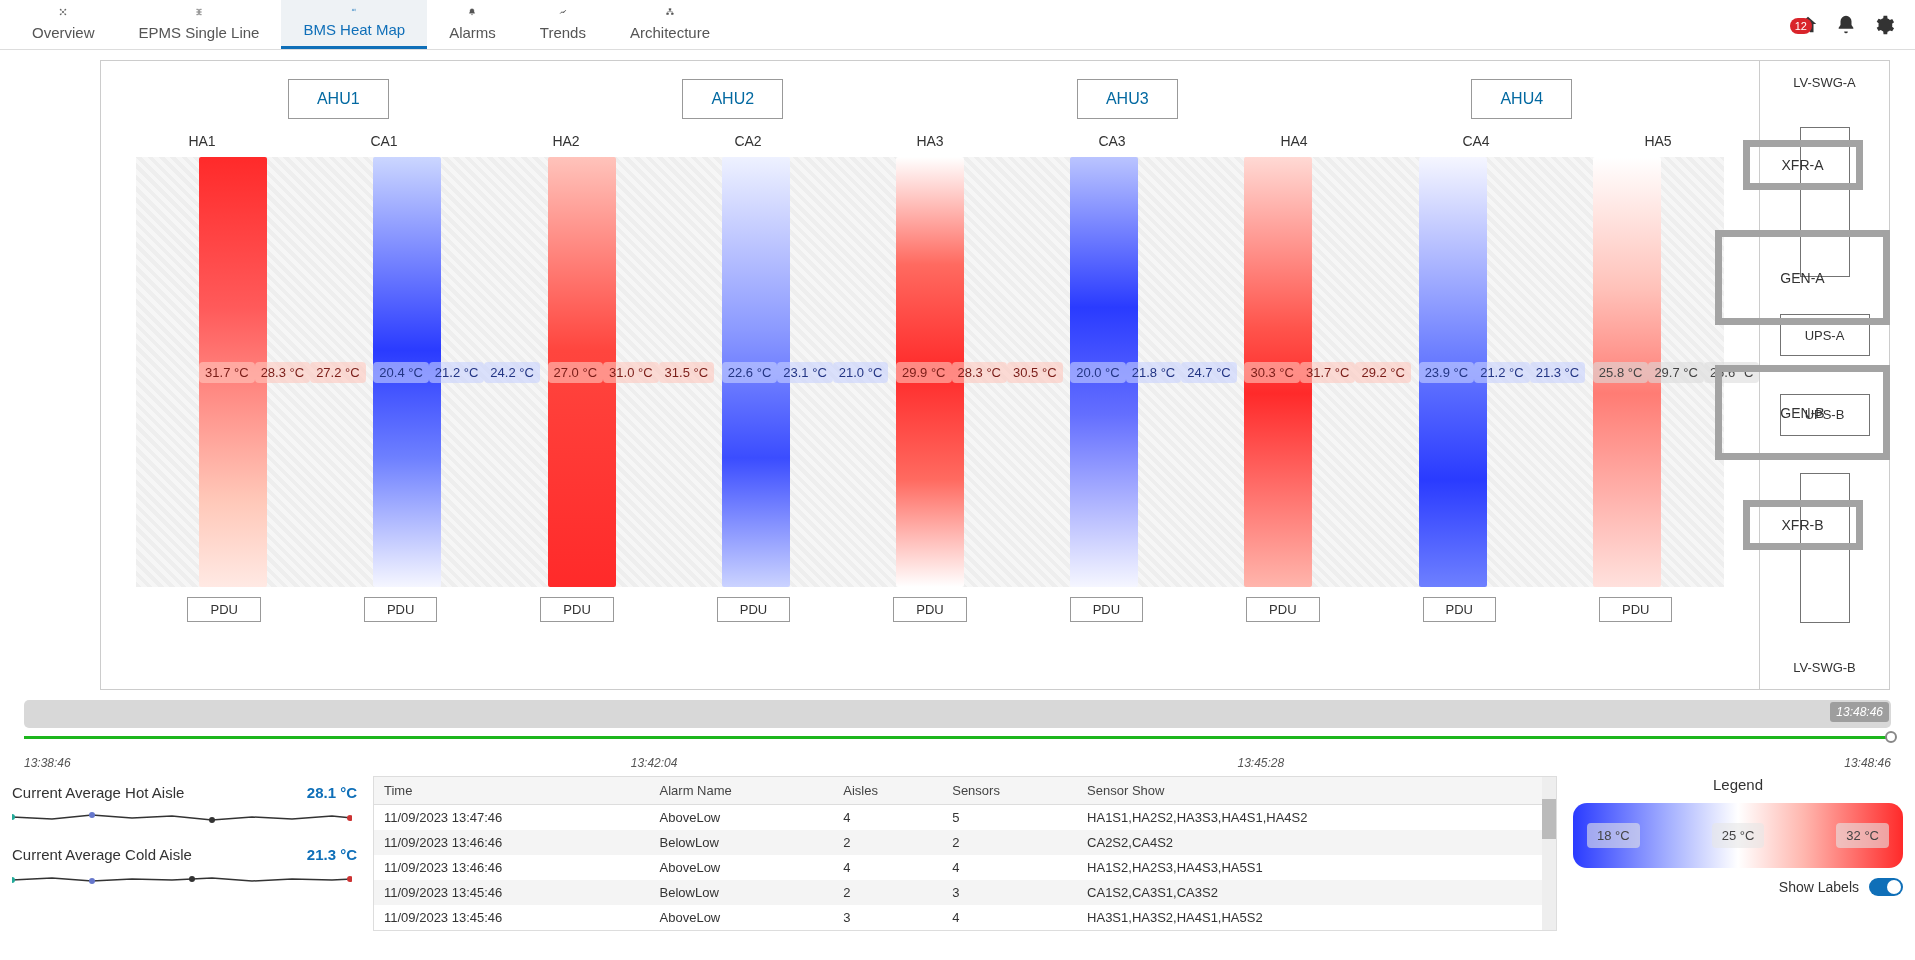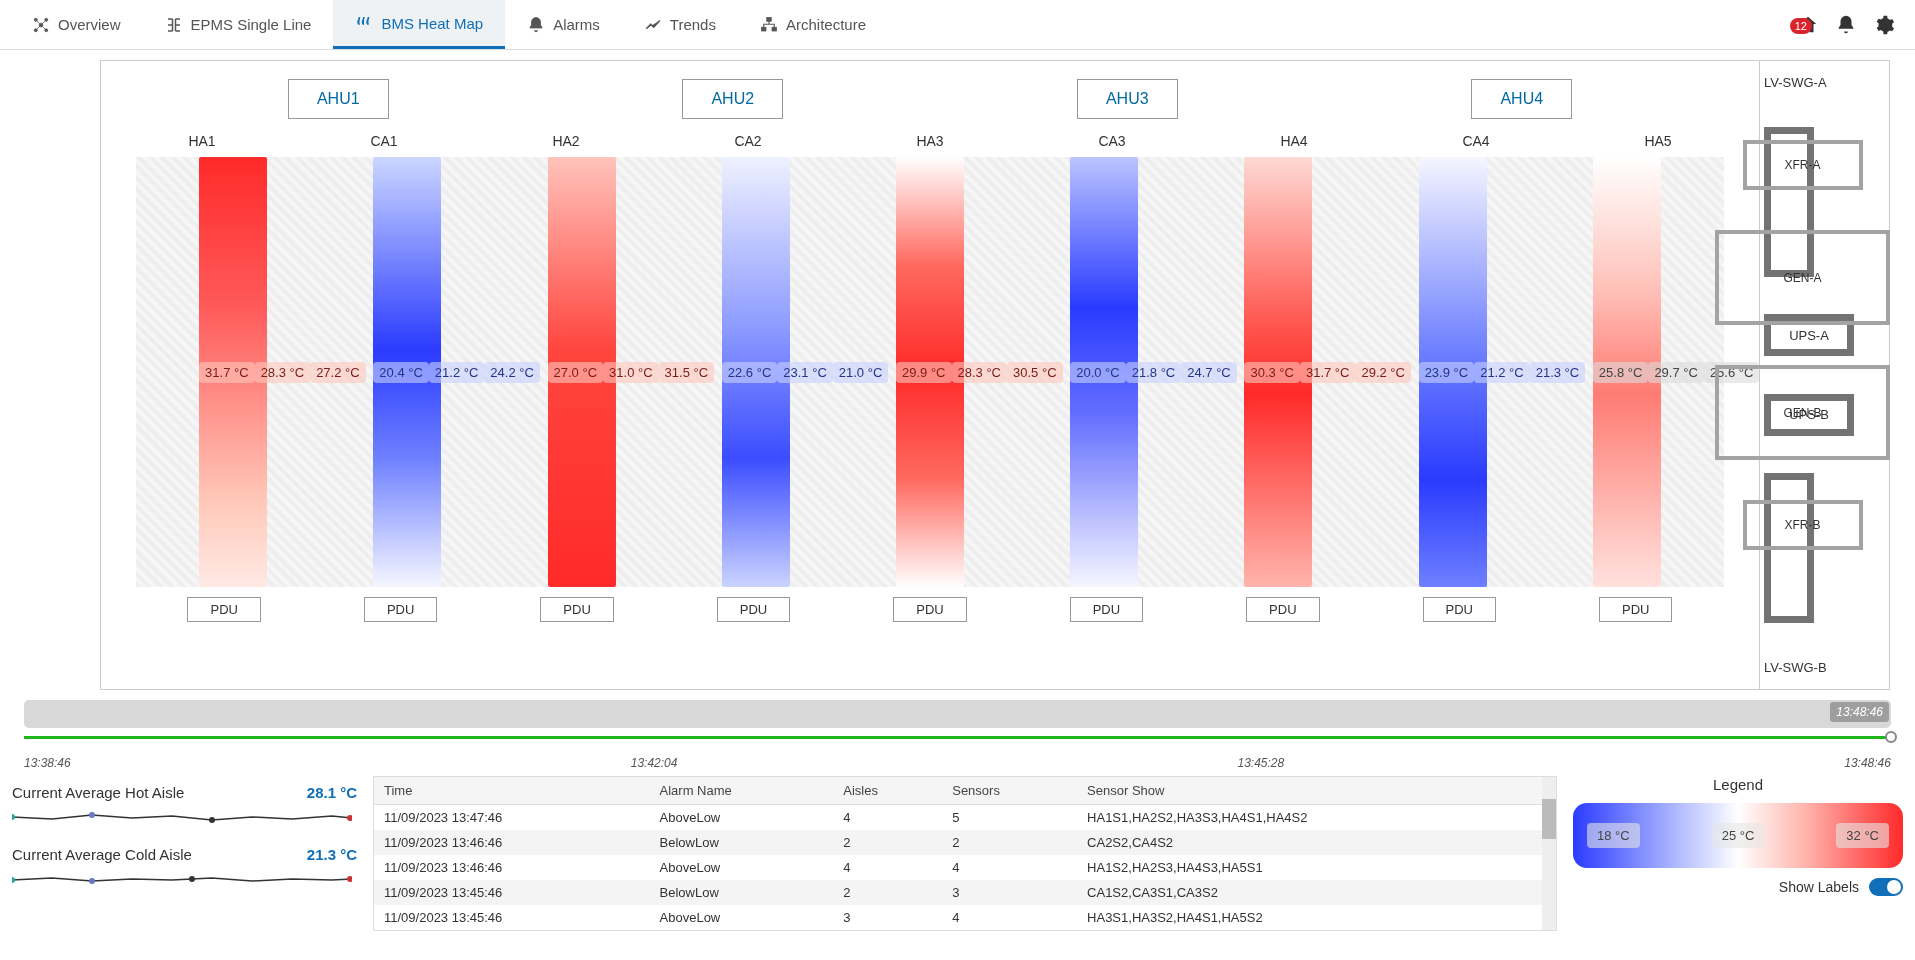--- a/index.html
+++ b/index.html
@@ -1,20 +1,20 @@
 <!DOCTYPE html>
 <html><head>
 <meta charset="utf-8">
 <style>
 * { box-sizing: border-box; margin: 0; padding: 0; }
 body { font-family: "Segoe UI", Arial, sans-serif; font-size: 13px; background: #fff; color: #333; width: 1915px; height: 960px; overflow: hidden; }
 
 
 .tabbar { display: flex; align-items: stretch; height: 50px; border-bottom: 1px solid #ddd; padding: 0 10px; }
-.tabbar .tab { display: flex; align-items: center; gap: 8px; padding: 8px 22px; color: #555; cursor: pointer; font-size: 15px; }
+.tabbar .tab { display: flex; align-items: center; gap: 8px; padding: 8px 22px; color: #555; cursor: pointer; font-size: 15px; flex-direction: column; }
 .tabbar .tab.active { background: #eef2f5; color: #0f6fb8; border-bottom: 3px solid #0f6fb8; }
 .tab-icon { width: 18px; height: 18px; fill: currentColor; stroke: currentColor; }
 .tabbar .spacer { flex: 1; }
 .tabbar .right { display: flex; align-items: center; gap: 16px; padding-right: 10px; }
 .right-icon { width: 22px; height: 22px; fill: #333; position: relative; cursor: pointer; }
 .badge { position: absolute; top: 4px; right: 45px; background: #d9242b; color: #fff; font-size: 11px; border-radius: 10px; padding: 0 5px; line-height: 16px; min-width: 20px; text-align: center; }
 .notif-wrap { position: relative; display: flex; align-items: center; }
 
 
 .canvas { position: relative; margin: 10px 25px 0 100px; border: 1px solid #ccc; height: 630px; display: flex; }
@@ -36,26 +36,26 @@
 .cold-1 { background: linear-gradient(#cbd6ff 0%,#2a3bff 45%,#6e80ff 70%,#f5f6ff 100%); }
 .cold-2 { background: linear-gradient(#eef1ff 0%,#8c9aff 40%,#3b4dff 70%,#cbd3ff 100%); }
 .cold-3 { background: linear-gradient(#bac4ff 0%,#2a3bff 35%,#646fff 60%,#f5f6ff 100%); }
 .cold-4 { background: linear-gradient(#f5f6ff 0%,#6e80ff 45%,#2a3bff 75%,#6e80ff 100%); }
 .hot-1 .sensor,.hot-2 .sensor,.hot-3 .sensor,.hot-4 .sensor { background: rgba(255,200,190,.6); color: #7a1d18; }
 .cold-1 .sensor,.cold-2 .sensor,.cold-3 .sensor,.cold-4 .sensor { background: rgba(200,210,255,.6); color: #233584; }
 .pdu-row { display: flex; justify-content: space-around; padding: 10px 35px 0; }
 .pdu { border: 1px solid #999; padding: 4px 22px; font-size: 13px; }
 
 
-.elec { width: 130px; display: flex; flex-direction: column; justify-content: space-between; padding: 14px 4px; border-left: 1px solid #ccc; }
+.elec { width: 130px; display: flex; flex-direction: column; align-items: center; justify-content: space-between; padding: 14px 16px; border-left: 1px solid #ccc; }
 .elec .lbl { font-size: 13px; color: #333; }
-.elec .box { width: 50px; height: 150px; border: 7px solid #737373; }
+.elec .box { width: 50px; height: 150px; border: 1px solid #737373; }
 .elec .box.small { height: 42px; width: 90px; display:flex; align-items:center; justify-content:center; font-size:13px; }
 .side-right { position: absolute; right: 25px; top: 80px; width: 175px; display:flex; flex-direction:column; gap: 40px; align-items:center;}
-.side-right .outer { width: 175px; height: 95px; border: 4px solid #a3a3a3; display:flex; align-items:center; justify-content:center; font-size:12px;}
+.side-right .outer { width: 175px; height: 95px; border: 7px solid #a3a3a3; display:flex; align-items:center; justify-content:center; font-size:14px;}
 .side-right .outer.small { height: 50px; width: 120px; }
 
 
 .timeline { margin: 10px 24px 0; font-style: italic; }
 .timeline .bar-outer { height: 28px; background: #d8d8d8; border-radius: 5px; position: relative; }
 .timeline .cursor { position: absolute; right: 2px; top: 2px; background: #9e9e9e; color: #fff; font-size: 12px; padding: 3px 6px; border-radius: 3px; }
 .timeline .track { position: relative; height: 22px; margin-top: 2px; }
 .timeline .green { position:absolute; left:0; right:0; top:6px; height:3px; background:#1db61d; }
 .timeline .handle { position:absolute; right:-6px; top:1px; width:12px; height:12px; border:2px solid #888; background:#fff; border-radius:50%; }
 .timeline .ticks { display:flex; justify-content:space-between; font-size:12px; color:#555; padding-top:4px; }

